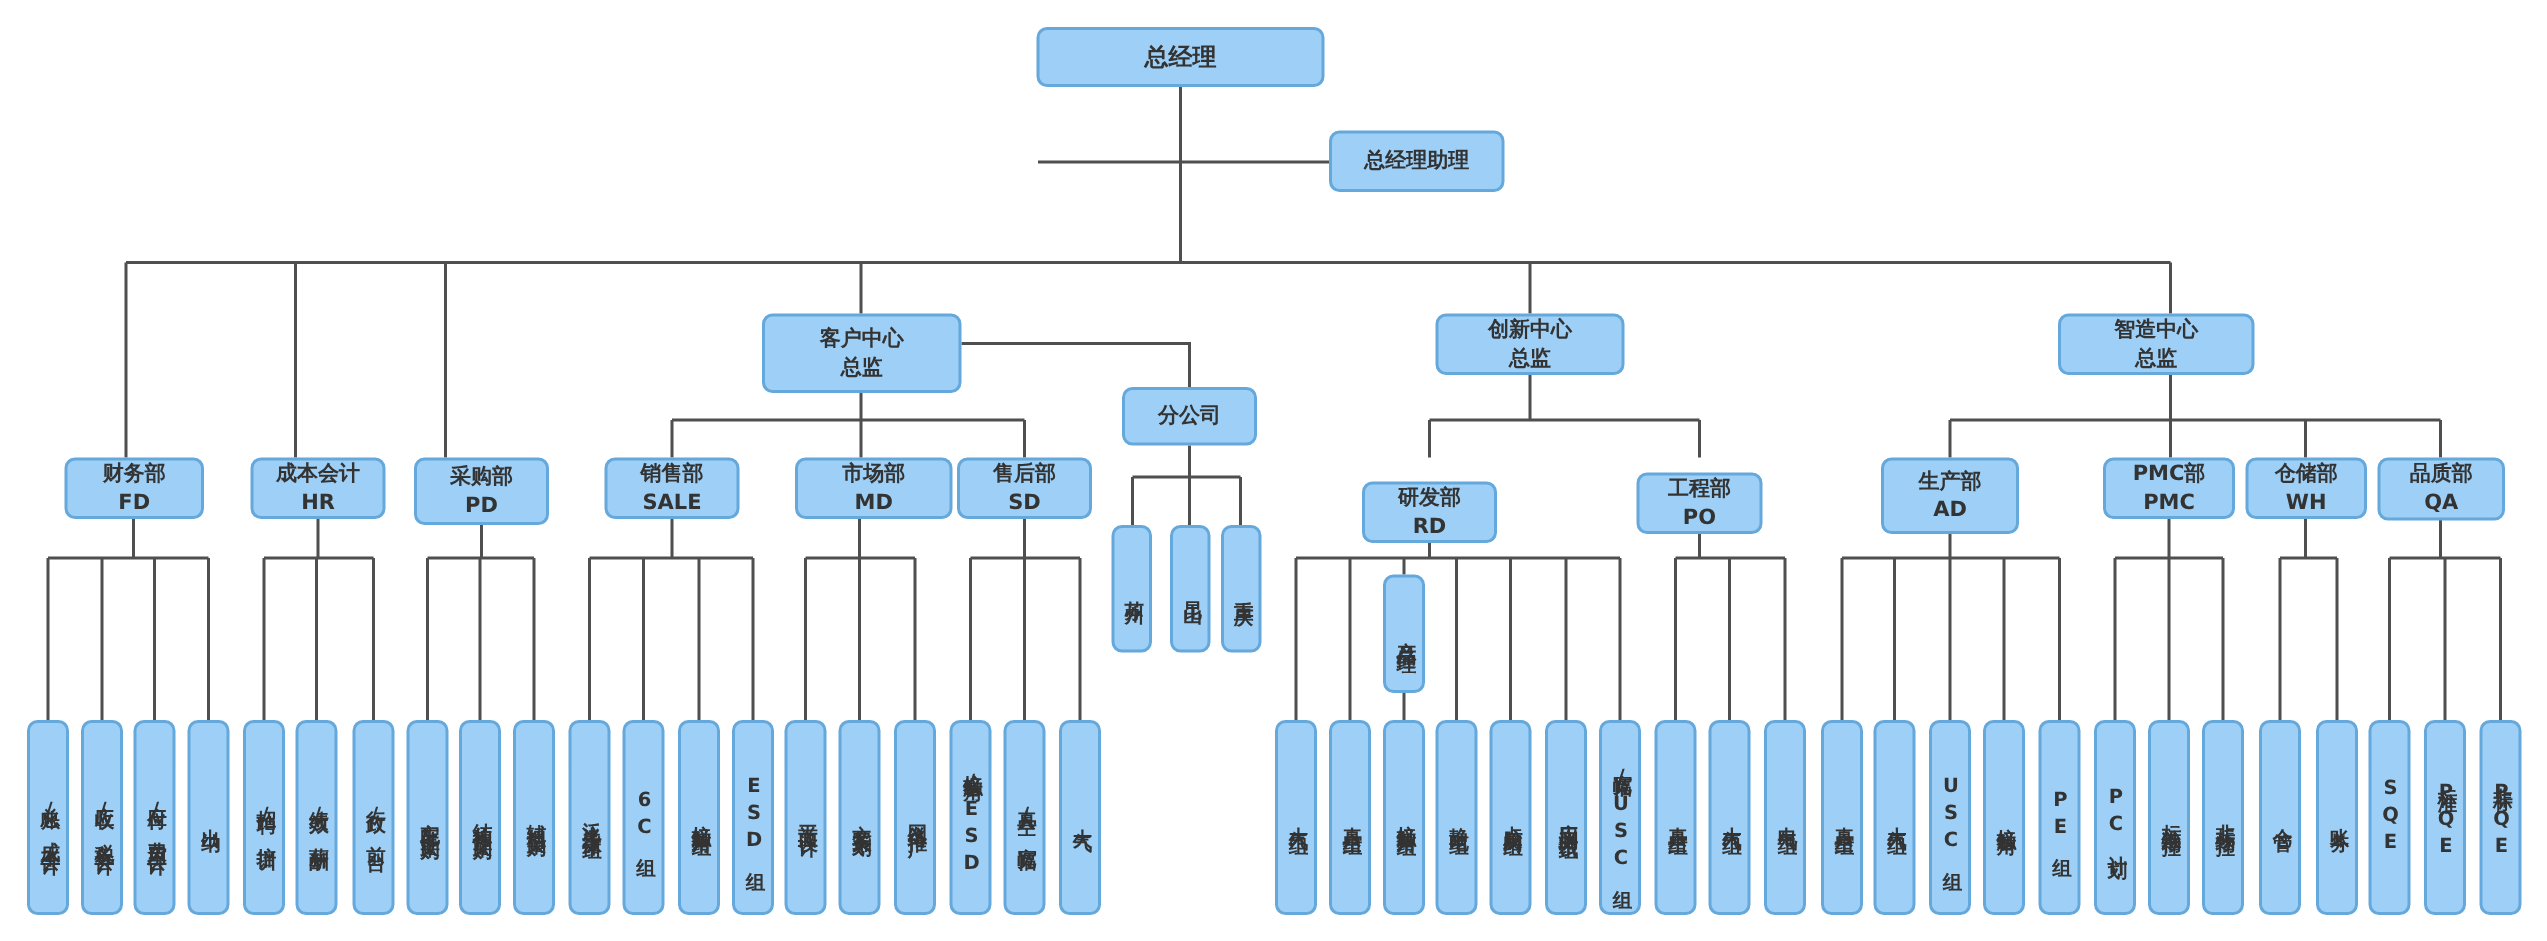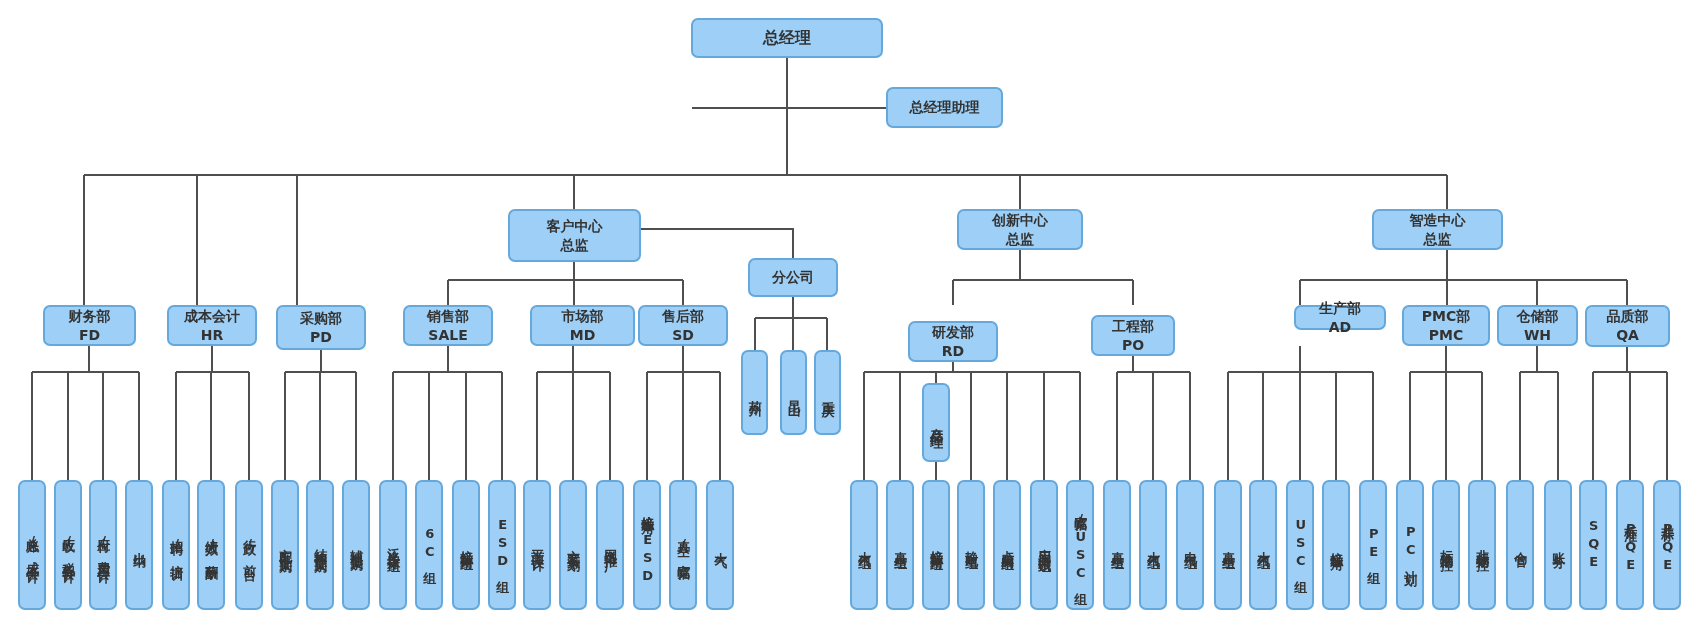--- a/index.html
+++ b/index.html
@@ -79,21 +79,21 @@
   <div class="node" style="left:403px;top:305px;width:90px;height:41px">销售部
 SALE</div>
   <div class="node" style="left:530px;top:305px;width:105px;height:41px">市场部
 MD</div>
   <div class="node" style="left:638px;top:305px;width:90px;height:41px">售后部
 SD</div>
   <div class="node" style="left:908px;top:321px;width:90px;height:41px">研发部
 RD</div>
   <div class="node" style="left:1091px;top:315px;width:84px;height:41px">工程部
 PO</div>
-  <div class="node" style="left:1294px;top:305px;width:92px;height:25px">生产部
+  <div class="node" style="left:1254px;top:305px;width:92px;height:51px">生产部
 AD</div>
   <div class="node" style="left:1402px;top:305px;width:88px;height:41px">PMC部
 PMC</div>
   <div class="node" style="left:1497px;top:305px;width:81px;height:41px">仓储部
 WH</div>
   <div class="node" style="left:1585px;top:305px;width:85px;height:42px">品质部
 QA</div>
 
   <div class="node vnode" style="left:922px;top:383px;width:28px;height:79px">产品经理</div>
 

